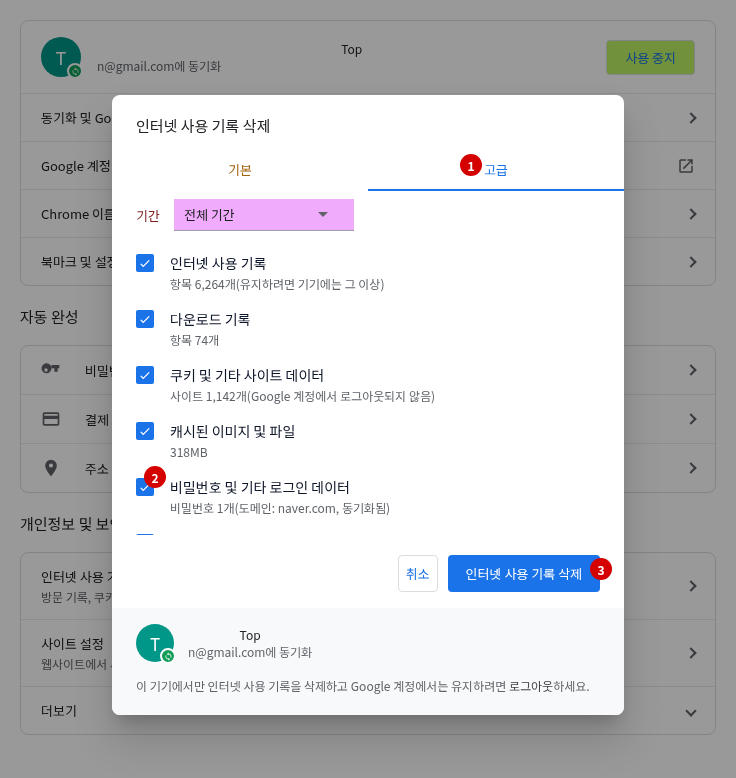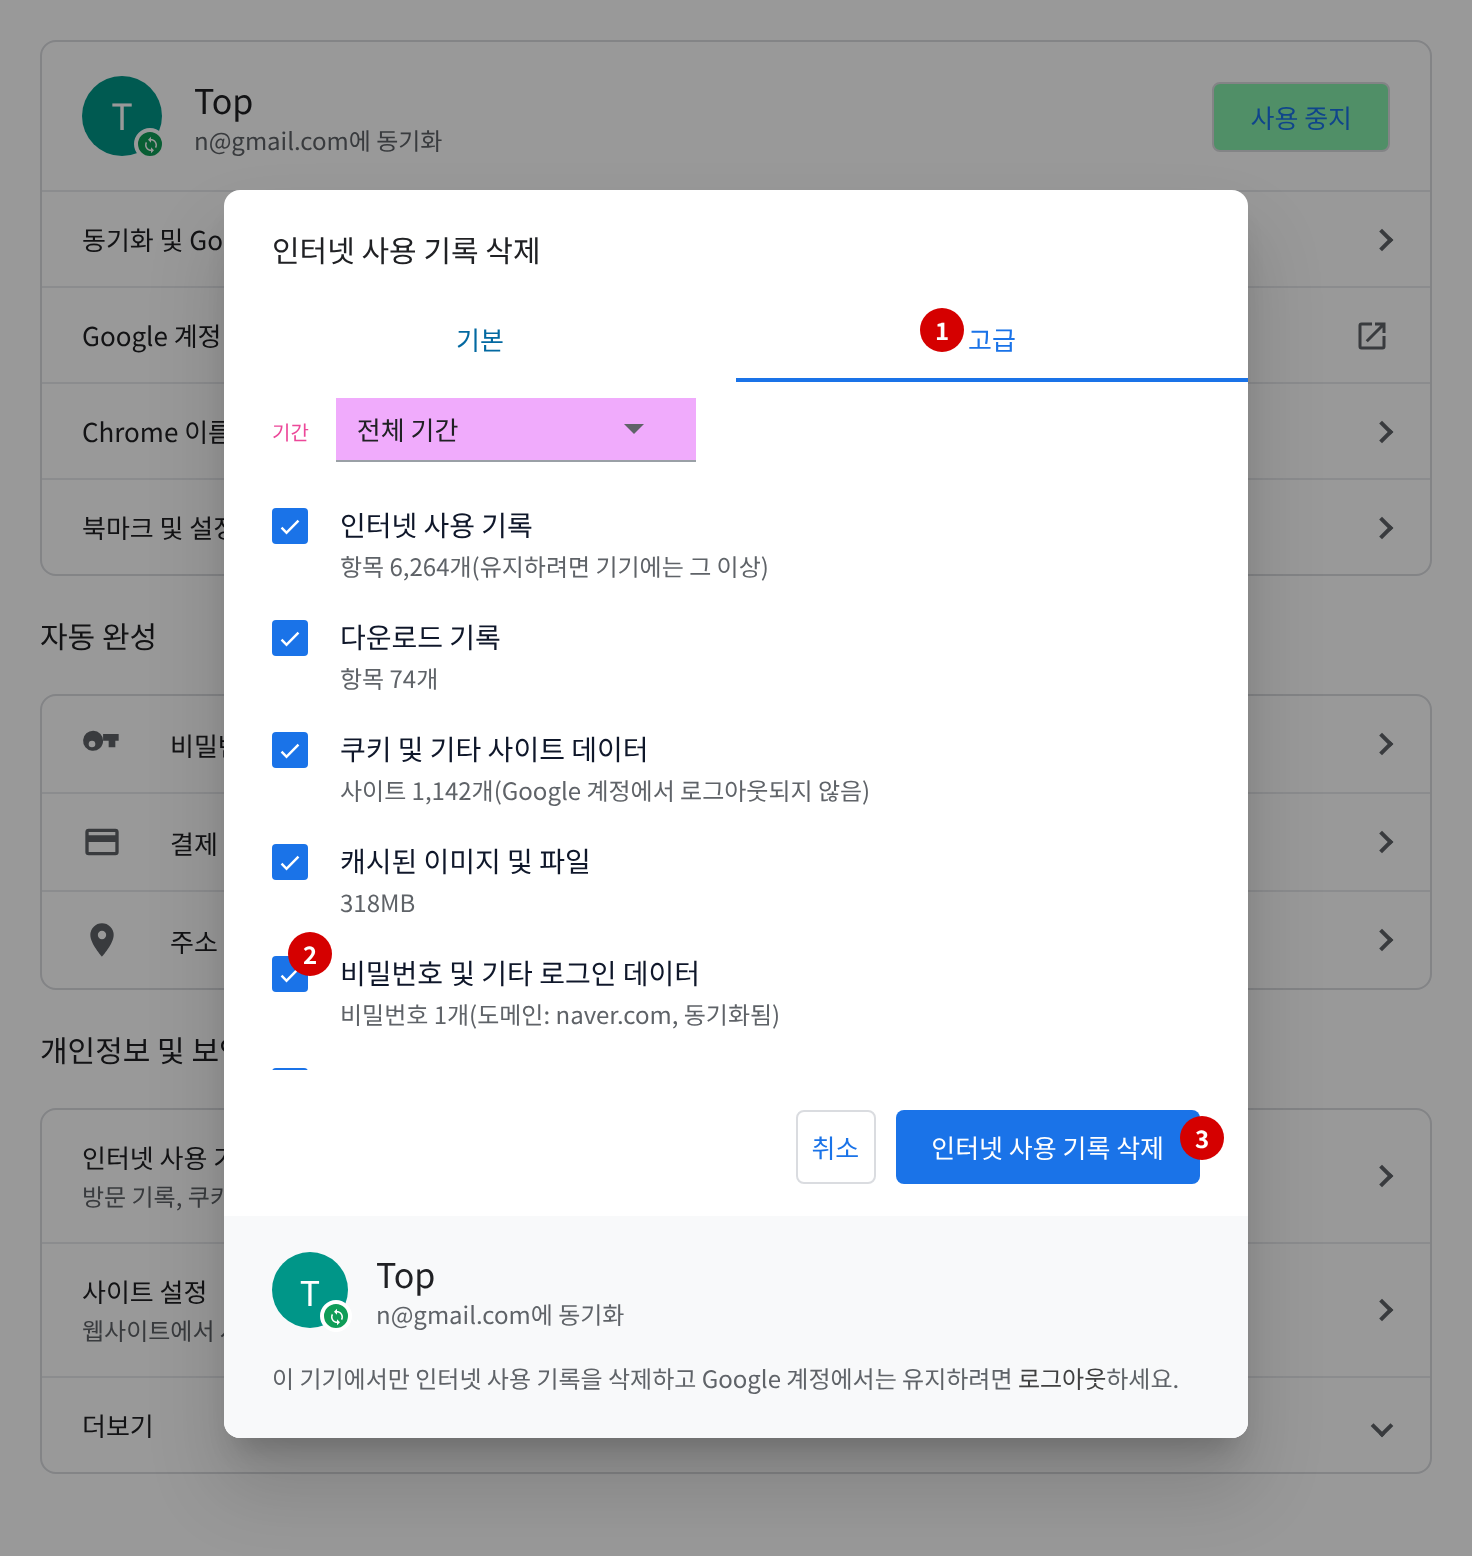--- a/index.html
+++ b/index.html
@@ -14,37 +14,37 @@
 .row-icon { width: 20px; height: 20px; margin-right: 24px; color: #5f6368; flex-shrink: 0; }
 .row-main { flex: 1; }
 .row-label { font-size: 13px; color: #202124; }
 .row-sub { font-size: 12px; color: #5f6368; margin-top: 2px; }
 .row-ext { color: #5f6368; }
 
 .account-row { display: flex; align-items: center; padding: 16px 20px; }
 .avatar { width: 40px; height: 40px; border-radius: 50%; background: #009688; color: #fff; display: flex; align-items: center; justify-content: center; font-size: 18px; margin-right: 16px; position: relative; }
 .avatar-badge { position: absolute; bottom: -2px; right: -2px; width: 16px; height: 16px; background: #0f9d58; border: 2px solid #fff; border-radius: 50%; display: flex; align-items: center; justify-content: center; }
 .account-info { flex: 1; }
-.account-name { font-size: 17px; color: #202124; }
+.account-name { font-size: 12px; color: #202124; text-align: center; }
 .account-email { font-size: 12px; color: #5f6368; }
-.btn-outline { border: 1px solid #dadce0; background: #86efac; color: #1a73e8; padding: 7px 18px; border-radius: 4px; font-size: 13px; cursor: pointer; }
+.btn-outline { border: 1px solid #dadce0; background: #bef264; color: #1a73e8; padding: 7px 18px; border-radius: 4px; font-size: 13px; cursor: pointer; }
 
 .section-title { font-size: 15px; color: #202124; margin: 0 0 18px 0; font-weight: 400; }
 
 
 .scrim { position: absolute; inset: 0; background: rgba(0,0,0,0.4); }
 
 .dialog { position: absolute; top: 95px; left: 112px; width: 512px; background: #fff; border-radius: 8px; box-shadow: 0 11px 15px -7px rgba(0,0,0,.2), 0 24px 38px 3px rgba(0,0,0,.14); overflow: hidden; }
 .dialog-title { padding: 20px 24px 12px; font-size: 15px; color: #202124; }
 .tabs { display: flex; }
-.tab { flex: 1; text-align: center; padding: 12px 0 10px; font-size: 13px; color: #0369a1; cursor: pointer; position: relative; }
+.tab { flex: 1; text-align: center; padding: 12px 0 10px; font-size: 13px; color: #a16207; cursor: pointer; position: relative; }
 .tab.active { color: #1a73e8; border-bottom: 2px solid #1a73e8; }
 
 .period-row { display: flex; align-items: center; padding: 8px 24px 12px; gap: 14px; }
-.period-label { font-size: 10px; color: #ec4899; }
+.period-label { font-size: 13px; color: #7f1d1d; }
 .period-select { flex: 0 0 180px; background: #f0abfc; border: none; border-bottom: 1px solid #9aa0a6; padding: 6px 26px 6px 10px; font-size: 13px; color: #202124; position: relative; display: flex; justify-content: space-between; align-items: center; cursor: pointer; }
 
 .list-wrap { position: relative; padding: 0 10px 0 0; }
 .list { max-height: 292px; overflow-y: auto; padding: 2px 8px 0 24px; }
 .list::-webkit-scrollbar { width: 14px; }
 .list::-webkit-scrollbar-track { background: #f1f1f1; }
 .list::-webkit-scrollbar-thumb { background: #c1c1c1; }
 
 .check-row { display: flex; align-items: flex-start; padding: 8px 0; gap: 16px; position: relative; }
 .checkbox { width: 18px; height: 18px; border-radius: 2px; background: #1a73e8; flex-shrink: 0; display: flex; align-items: center; justify-content: center; cursor: pointer; margin-top: 1px; }

